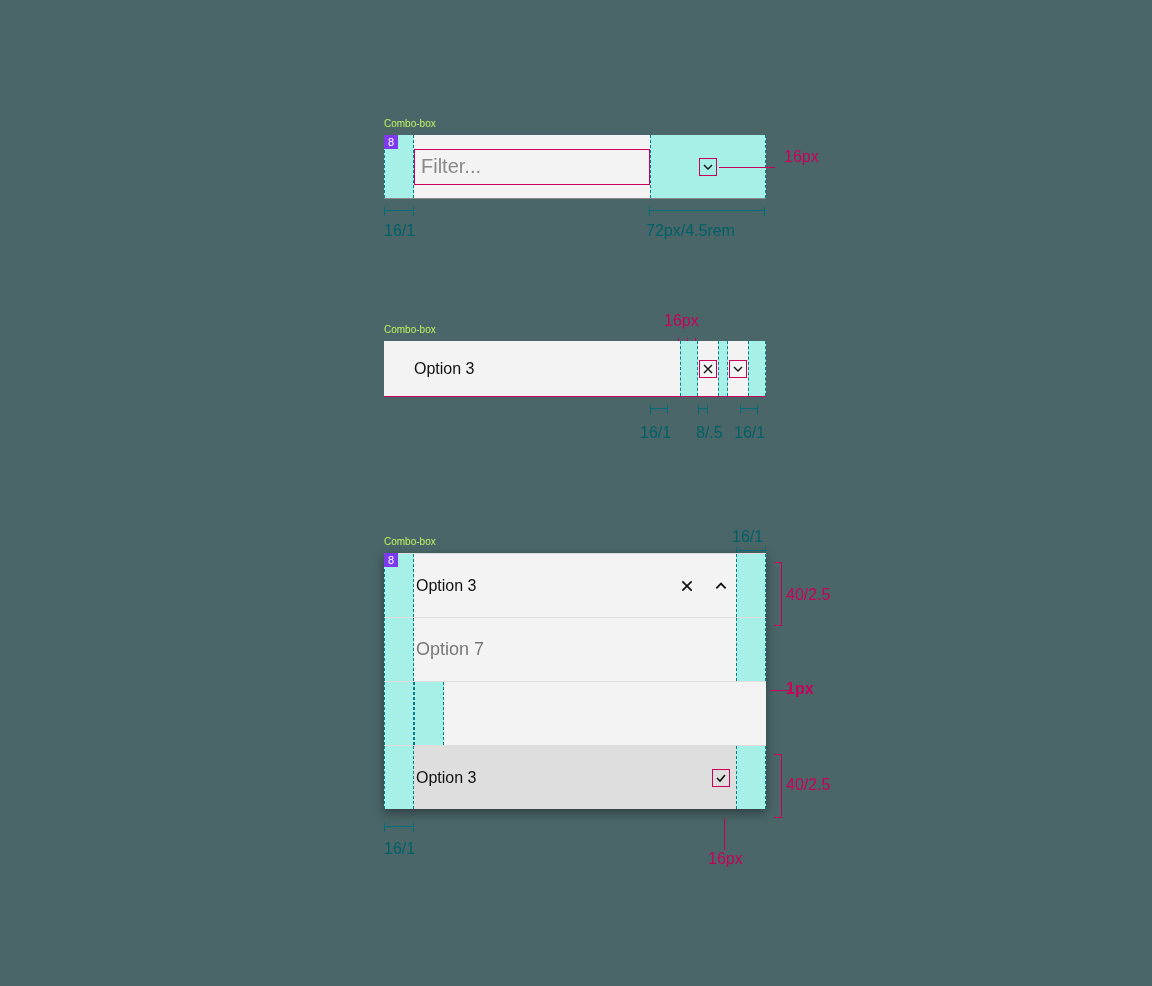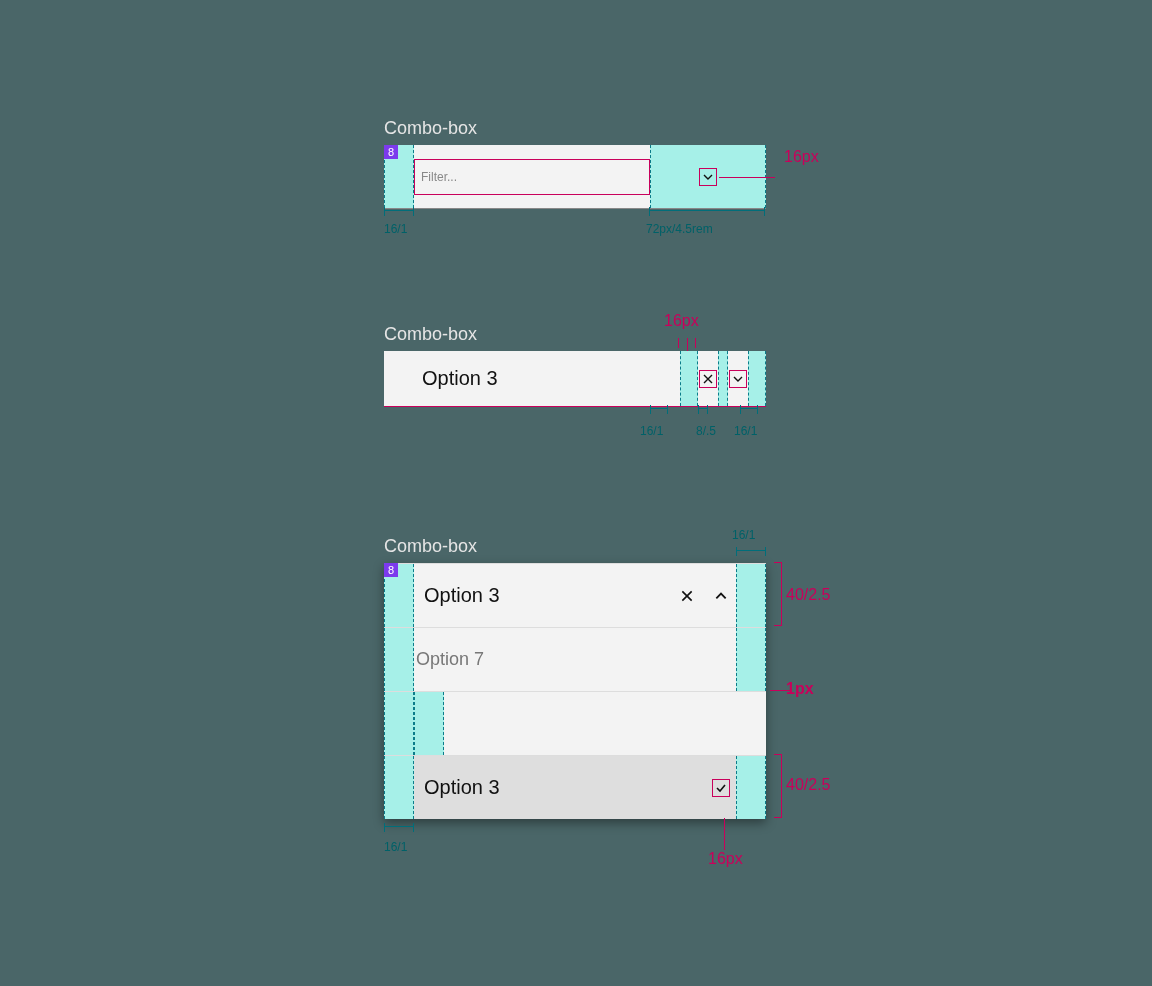--- a/index.html
+++ b/index.html
@@ -5,22 +5,22 @@
   * { box-sizing: border-box; margin: 0; padding: 0; }
   body {
     background: #4a6668;
     font-family: -apple-system, BlinkMacSystemFont, "Segoe UI", Helvetica, Arial, sans-serif;
     width: 1152px;
     height: 986px;
     position: relative;
   }
   .spec-group { position: absolute; }
   .label {
-    color: #e5e5e5;
-    font-size: 18px;
+    color: #bef264;
+    font-size: 10px;
     margin-bottom: 6px;
     display: block;
   }
   .badge {
     position: absolute;
     top: 0;
     left: 0;
     background: #7c3aed;
     color: #fff;
     font-size: 11px;
@@ -51,21 +51,21 @@
     align-items: center;
   }
   .inputbox {
     border: 1px solid #c9005b;
     height: 36px;
     width: 100%;
     display: flex;
     align-items: center;
     padding: 0 6px;
     color: #888;
-    font-size: 12px;
+    font-size: 20px;
   }
   .iconbox {
     border: 1px solid #c9005b;
     width: 18px;
     height: 18px;
     display: flex;
     align-items: center;
     justify-content: center;
   }
   .icon-plain {
@@ -90,21 +90,21 @@
     border-top: 1px solid #006e7a;
     height: 8px;
   }
   .measure-h::before, .measure-h::after {
     content: "";
     position: absolute;
     top: -4px; width: 1px; height: 9px; background: #006e7a;
   }
   .measure-h::before { left: 0; }
   .measure-h::after { right: 0; }
-  .measure-lbl-teal { color: #006168; font-size: 12px; position: absolute; white-space: nowrap; }
+  .measure-lbl-teal { color: #006168; font-size: 16px; position: absolute; white-space: nowrap; }
   .measure-lbl-pink { color: #c9005b; font-size: 16px; position: absolute; white-space: nowrap; }
   .pink-line {
     position: absolute;
     background: #c9005b;
     height: 1px;
   }
   .pink-vbar {
     position: absolute;
     border-left: 1px solid #c9005b;
     border-right: 1px solid #c9005b;
@@ -137,21 +137,21 @@
   .row:first-child { border-top: none; }
   .row .pad { width: 30px; height: 100%; background:#a6f0e8; border-left:1px dashed #0b7c8a; border-right:1px dashed #0b7c8a; }
   .row .content {
     flex: 1; height:100%; display:flex; align-items:center; color:#333; font-size:18px; padding-left:2px;
     justify-content: space-between;
   }
   .row .content .opt-label { flex:1; }
   .row .content .icons { display:flex; gap:16px; padding-right:6px; align-items:center; }
   .row.sel { background:#dedede; }
   .row.dim .content { color:#777; }
-  .txt { color:#111; font-size:20px;margin-left:8px; }
+  .txt { color:#111; font-size:16px; }
   svg { display:block; }
 </style>
 </head>
 <body>
 
 <div class="spec-group" style="left:384px; top:118px; width:420px;">
   <span class="label">Combo-box</span>
   <div class="combo" style="position:relative;">
     <span class="badge">8</span>
     <div class="padcol" style="width:30px;"></div>

